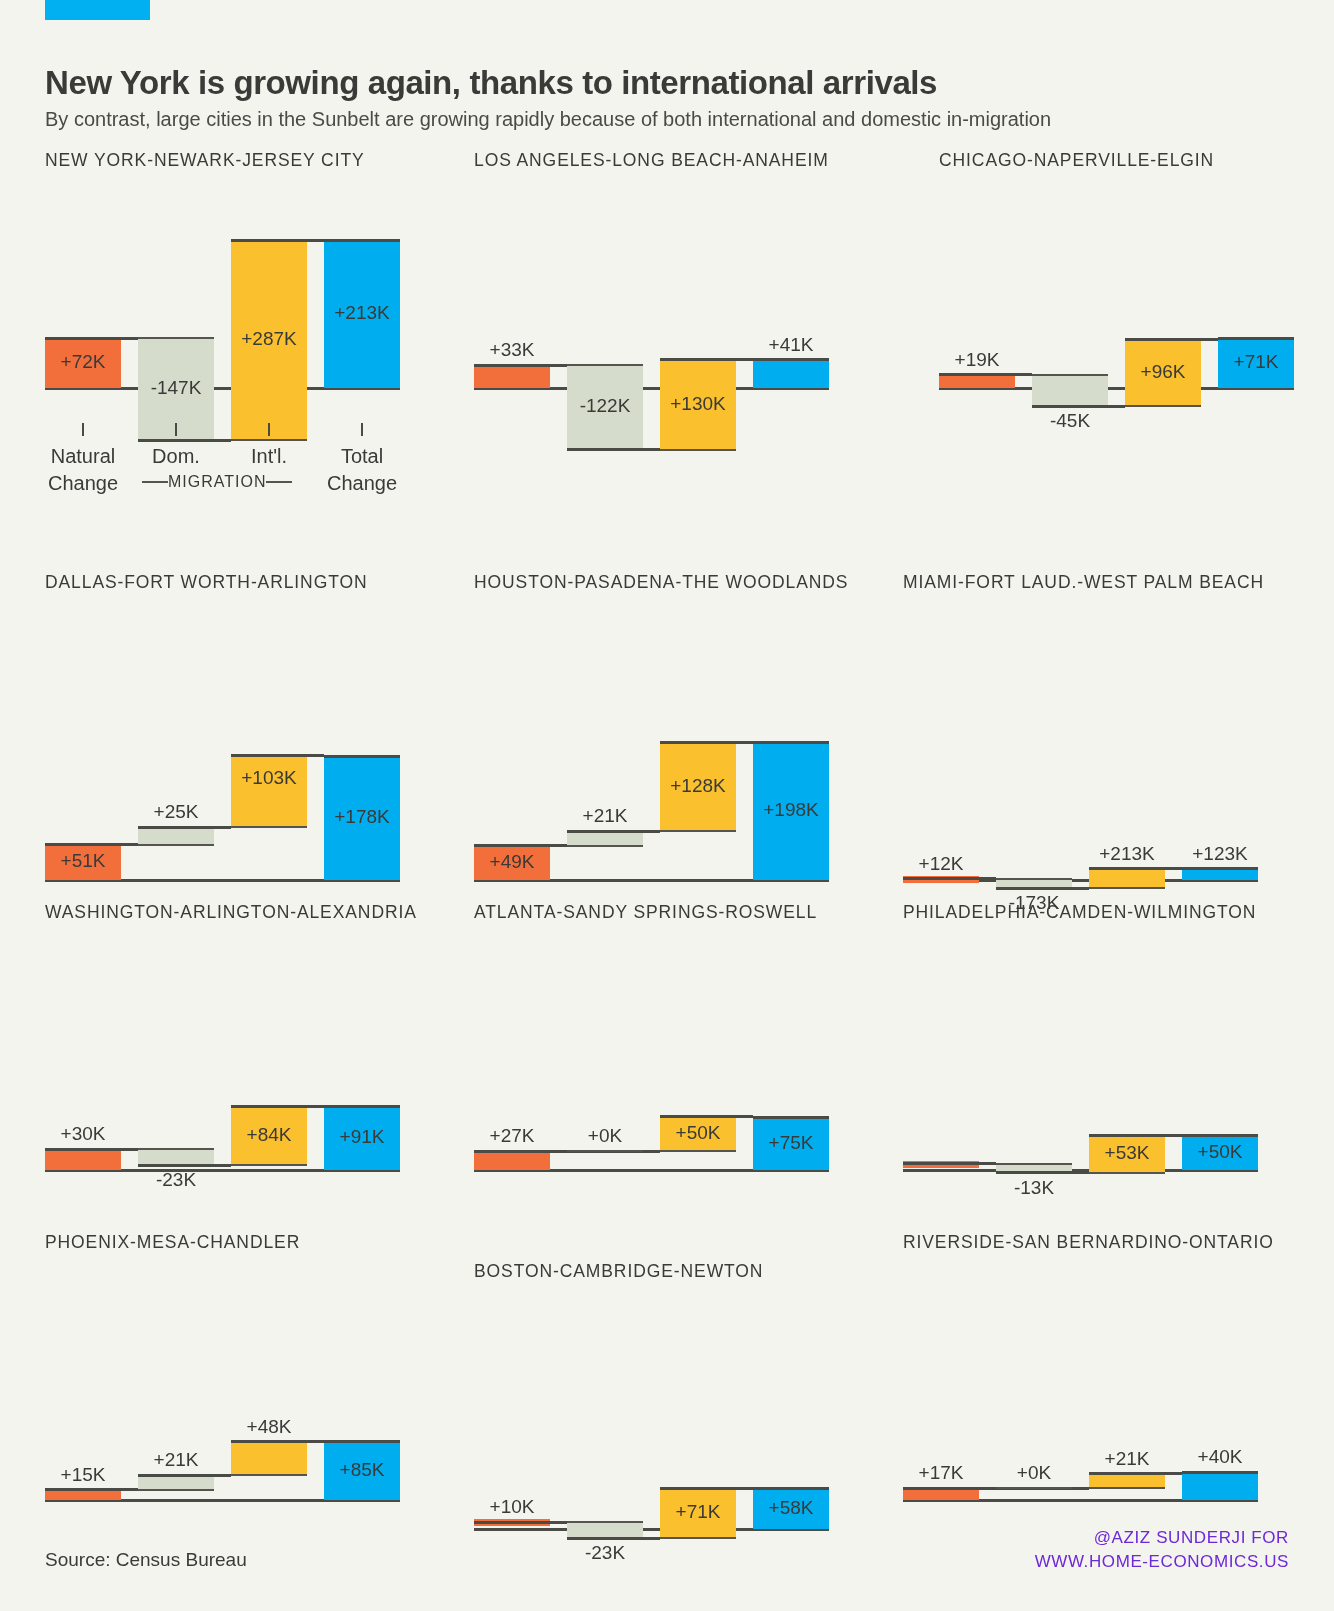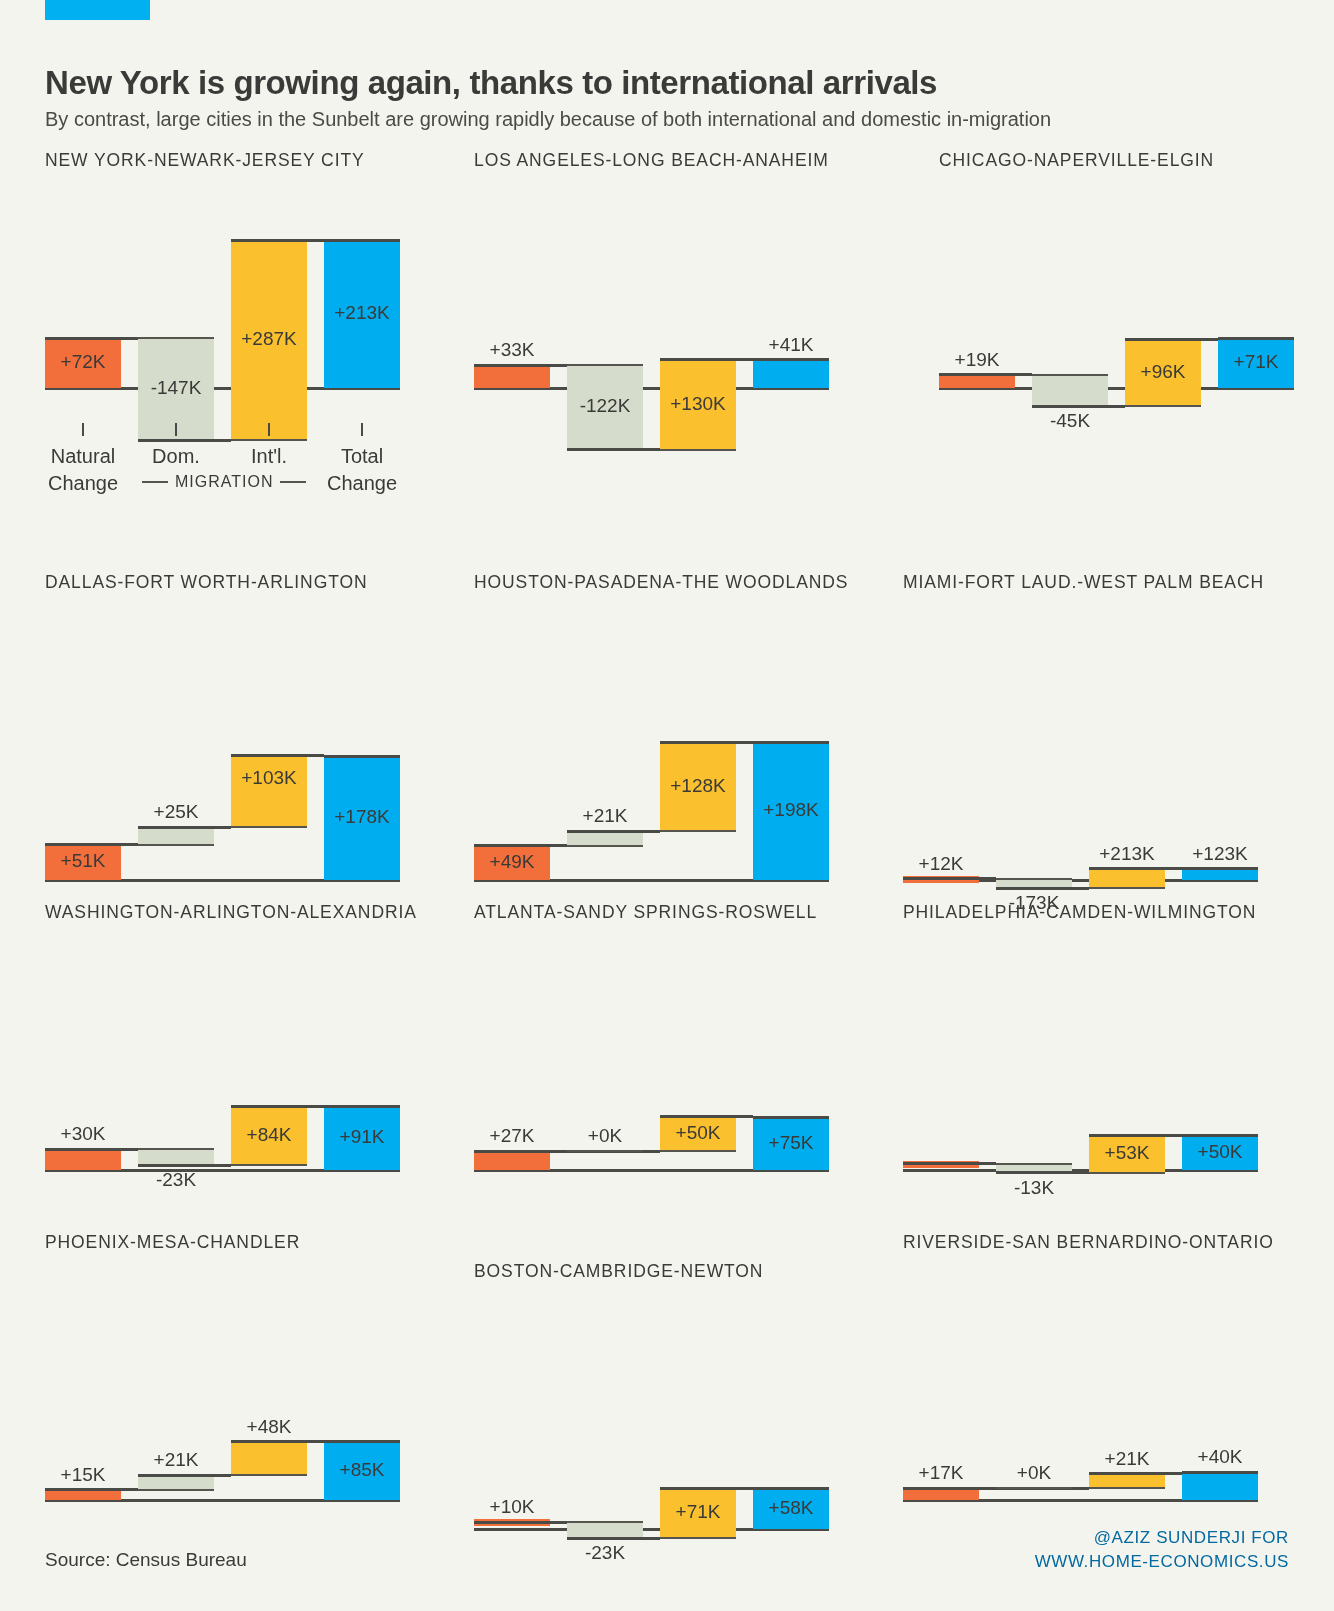--- a/index.html
+++ b/index.html
@@ -107,21 +107,21 @@
     font-size: 20px;
     color: #3a3a38;
     text-align: center;
     white-space: nowrap;
     line-height: 1.35;
   }
   .migration-row {
     position: absolute;
     display: flex;
     align-items: center;
-    gap: 7px;
+    gap: 0;
   }
   .migration-row .rule {
     width: 26px; height: 2px; background: #55544f;
   }
   .migration-row .mlabel {
     font-size: 16px; letter-spacing: 1px; color: #3a3a38;
     white-space: nowrap;
   }
 
   
@@ -130,21 +130,21 @@
     left: 45px; bottom: 40px;
     font-size: 19px;
     color: #3a3a38;
   }
   #credit {
     position: absolute;
     right: 45px; bottom: 36px;
     text-align: right;
     font-size: 17px;
     letter-spacing: 0.6px;
-    color: #0369a1;
+    color: #6d28d9;
     line-height: 1.45;
   }
 </style>
 </head>
 <body>
 
 <div id="accent-bar"></div>
 <h1 id="headline">New York is growing again, thanks to international arrivals</h1>
 <p id="subhead">By contrast, large cities in the Sunbelt are growing rapidly because of both international and domestic in-migration</p>
 

